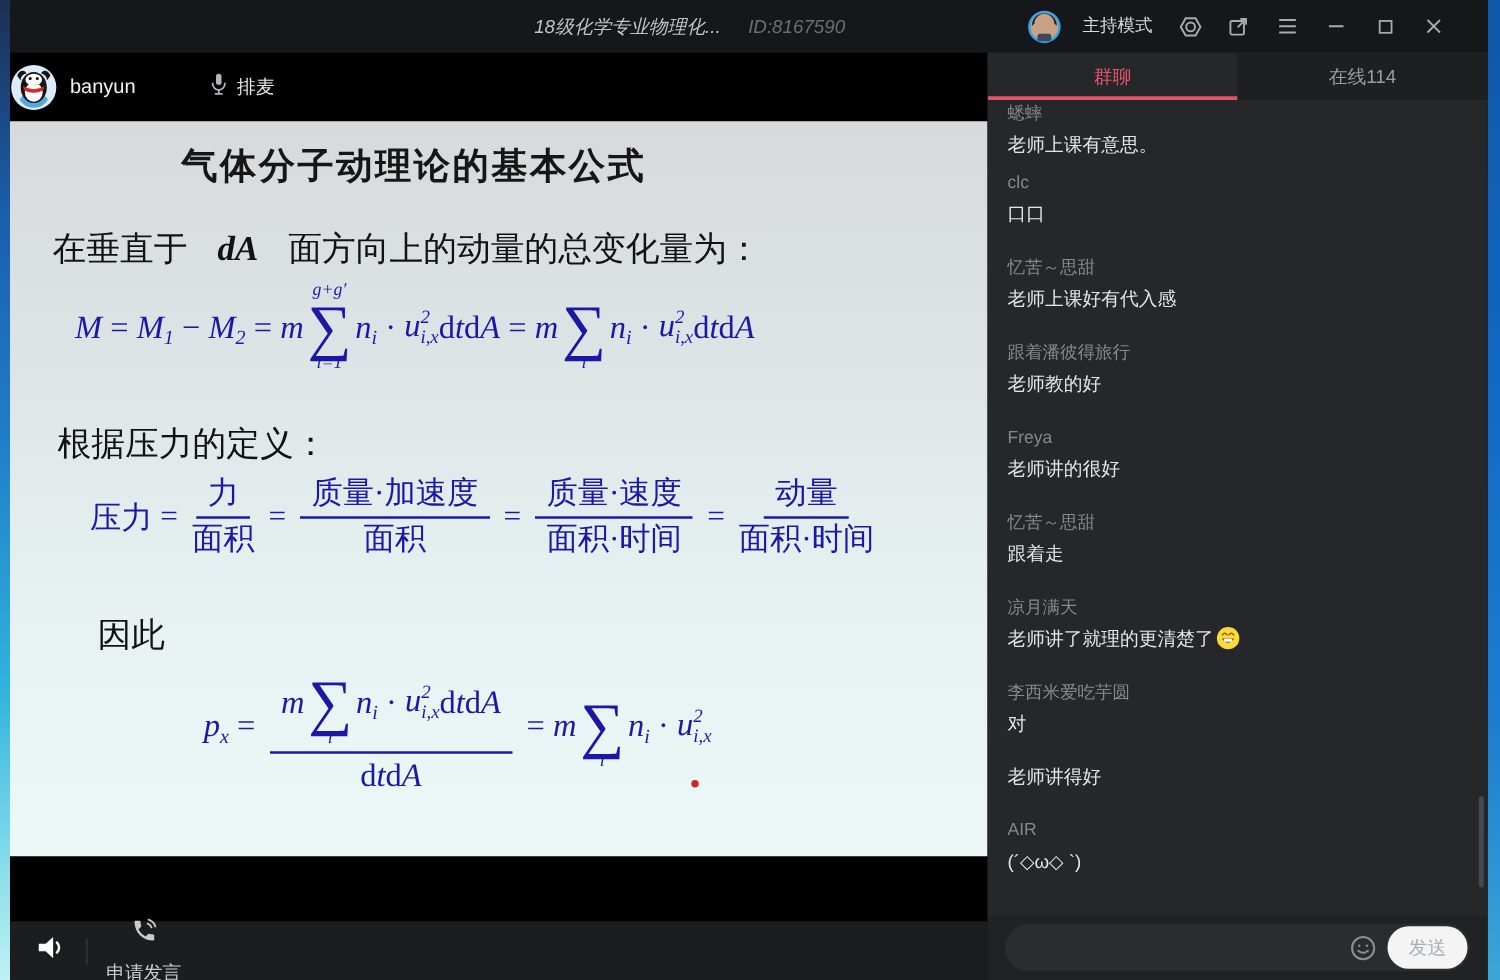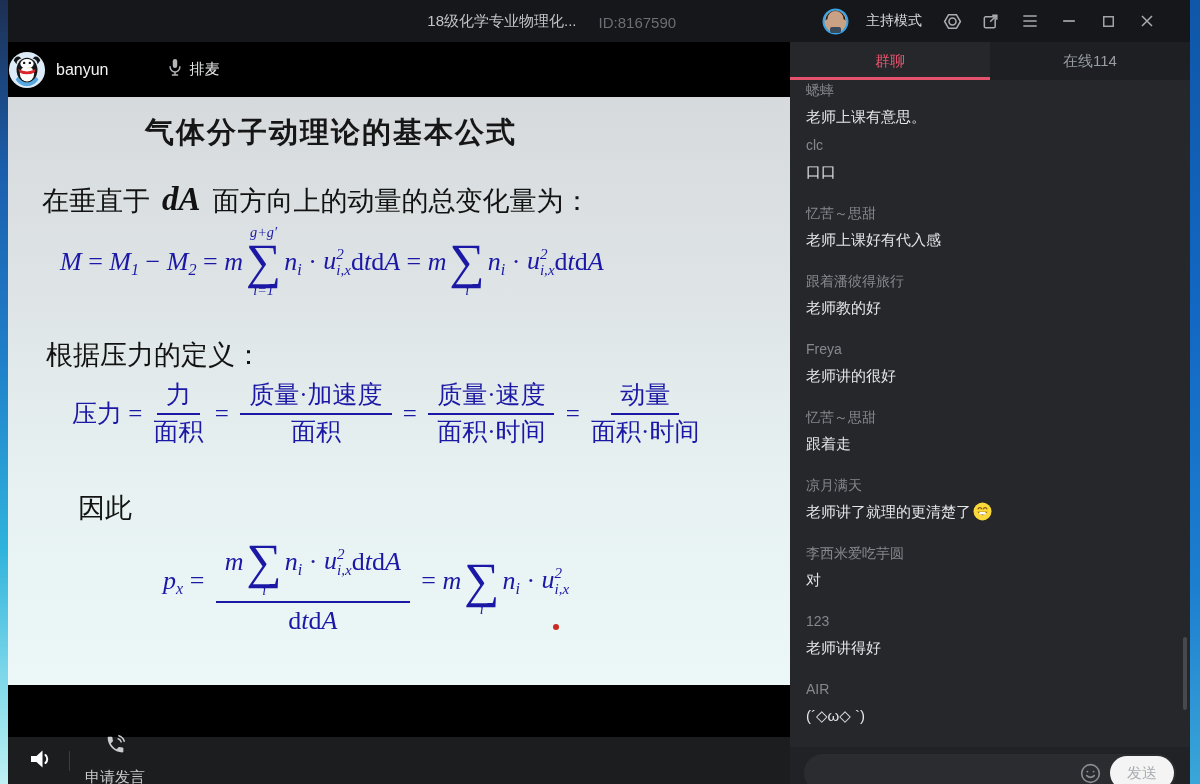--- a/index.html
+++ b/index.html
@@ -6,42 +6,42 @@
     font-family:"Liberation Sans","DejaVu Sans",sans-serif;}
   .screen{position:relative;width:1200px;height:784px;background:#000;}
   
   .strip-left{position:absolute;left:0;top:0;width:8px;height:784px;
     background:linear-gradient(180deg,#1d2f52 0%,#1a5fae 22%,#1f7ec9 45%,#2fb3dc 70%,#8fe0ec 90%,#bff0f4 100%);}
   .strip-right{position:absolute;left:1190px;top:0;width:10px;height:784px;
     background:linear-gradient(180deg,#0f57a8 0%,#1268c4 40%,#1c7fd0 75%,#3aa6d8 100%);}
   
   .window{position:absolute;left:8px;top:0;width:1182px;height:784px;background:#17181b;display:flex;flex-direction:column;}
   .titlebar{position:relative;height:42px;background:#16171a;flex:none;display:flex;align-items:center;}
-  .tb-center{position:absolute;left:46%;transform:translateX(-50%);display:flex;align-items:flex-end;gap:22px;white-space:nowrap;}
+  .tb-center{position:absolute;left:46%;transform:translateX(-50%);display:flex;align-items:center;gap:22px;white-space:nowrap;font-style:italic;}
   .tb-title{color:#c2c4c7;font-size:15px;}
   .tb-id{color:#6b6e72;font-size:15px;}
   .tb-right{margin-left:auto;display:flex;align-items:center;gap:17px;padding-right:32px;}
   .tb-mode{color:#d6d8da;font-size:14px;margin-right:2px;}
   .tbi{display:inline-flex;width:22px;height:22px;align-items:center;justify-content:center;cursor:default;}
   .tb-avatar{width:27px;height:27px;border-radius:50%;overflow:hidden;display:inline-flex;}
   
   .main{flex:1;display:flex;}
   .left-col{width:782px;flex:none;display:flex;flex-direction:column;background:#000;}
   .presenter-bar{height:55px;flex:none;background:#000;display:flex;align-items:center;}
   .qq-avatar{width:38px;height:38px;border-radius:50%;overflow:hidden;flex:none;}
   .presenter-name{color:#f2f2f2;font-size:16px;margin-left:10px;}
   .mic-queue{display:flex;align-items:center;gap:7px;margin-left:58px;cursor:default;}
   .mic-queue-label{color:#e9eaeb;font-size:15px;}
   
   .slide{position:relative;height:588px;flex:none;
     background:linear-gradient(180deg,#d6dadd 0%,#dde2e4 28%,#e7f1f1 65%,#ecf7f7 100%);
     color:#141414;}
   .s-title{position:absolute;left:137px;top:16px;font-size:29px;font-weight:700;letter-spacing:2px;color:#161616;font-family:Liberation Mono, monospace;}
   .s-line1{position:absolute;left:34px;top:84px;font-size:27px;color:#121212;display:flex;align-items:baseline;}
-  .dA{font-family:"Liberation Serif","DejaVu Serif",serif;font-style:italic;font-weight:700;font-size:33px;margin:0 12px;}
+  .dA{font-family:"Liberation Serif","DejaVu Serif",serif;font-style:italic;font-weight:700;font-size:28px;margin:0 24px;}
   .s-h2{position:absolute;left:38px;top:240px;font-size:27px;color:#121212;}
   .s-h3{position:absolute;left:70px;top:393px;font-size:27px;color:#121212;}
   .formula{position:absolute;color:var(--formula,#1b18a6);
     font-family:"Liberation Serif","DejaVu Serif",serif;display:flex;align-items:center;}
   .formula span{white-space:pre;}
   .f1{left:52px;top:128px;font-size:26px;}
   .f2{left:64px;top:284px;font-size:25px;}
   .f3{left:155px;top:428px;font-size:26px;}
   .tk-i{font-style:italic;}
   .tk-r{font-style:normal;}
@@ -294,21 +294,20 @@
                   <path d="M19.5 13 q3.5 -4.5 7 0" stroke="#8a5d1a" stroke-width="2.2" fill="none" stroke-linecap="round"></path>
                   <path d="M8.5 18.5 q9.5 13 19 0 z" fill="#7a4f12"></path>
                   <rect x="11.5" y="19" width="13" height="4.5" rx="2" fill="#ffffff"></rect>
                 </svg></div>
             </div>
             <div class="msg">
               <div class="msg-user">李西米爱吃芋圆</div>
               <div class="msg-text">对</div>
             </div>
             <div class="msg">
-              <div class="msg-user">123</div>
               <div class="msg-text">老师讲得好</div>
             </div>
             <div class="msg">
               <div class="msg-user">AIR</div>
               <div class="msg-text">(´◇ω◇ `)</div>
             </div>
           </div>
         <div class="chat-scrollbar"></div>
         <div class="input-row">
           <div class="input-box">

